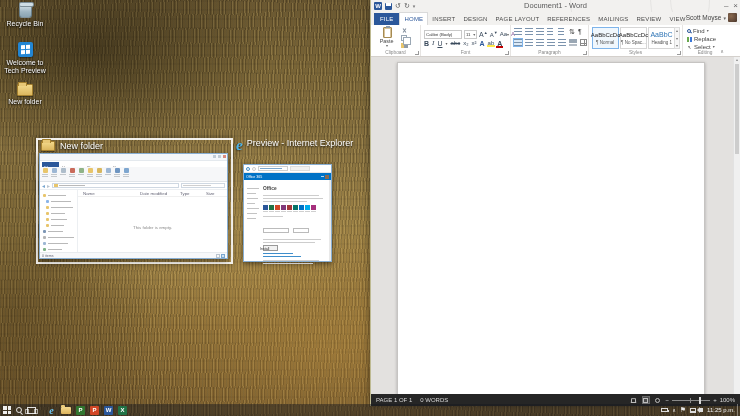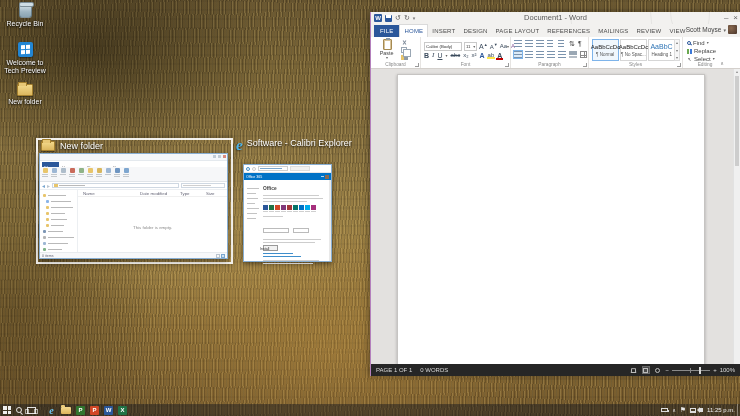--- a/index.html
+++ b/index.html
@@ -92,21 +92,21 @@
   .appicons{display:flex;gap:1px;margin:3px 0 1px 0}
   .appicons b{width:5px;height:5px;display:block}
   .applabels{display:flex;gap:1px;margin-bottom:4px}
   .applabels i{width:5px;height:1px;background:#cfcfcf;display:block}
   .ie-line{height:1px;background:#cdcdcd;margin-bottom:2px}
   .ie-line.blue{background:#3f8ecb}
   .ie-select{width:26px;height:5px;border:1px solid #bbb;display:inline-block;margin-right:4px}
   .ie-btn{width:15px;height:6px;border:1px solid #999;background:#f2f2f2;display:flex;align-items:center;justify-content:center;margin:2px 0}
 
   
-  .word{position:absolute;left:370px;top:12px;width:370px;height:364px;background:#f0abfc;border-left:1px solid rgba(0,0,0,.25);box-shadow:-2px 0 6px rgba(0,0,0,.3)}
+  .word{position:absolute;left:370px;top:0;width:370px;height:406px;background:#fef9c3;border-left:1px solid rgba(0,0,0,.25);box-shadow:-2px 0 6px rgba(0,0,0,.3)}
   .w-titlebar{position:absolute;left:0;right:0;top:0;height:12px;background:#f2f1ef;overflow:hidden}
   .swirl{position:absolute;border:1px solid rgba(120,120,120,.10);border-radius:50%}
   .qat{position:absolute;left:3px;top:1px;display:flex;align-items:center;gap:3px;height:10px}
   .qat .wlogo{width:8px;height:8px;background:#2b579a;color:#fff;font-size:6px;font-weight:bold;display:flex;align-items:center;justify-content:center;border-radius:1px}
   .qat .save{width:7px;height:7px;background:#2b579a;position:relative;border-radius:1px}
   .qat .save:before{content:"";position:absolute;left:1px;top:0;width:5px;height:3px;background:#fff}
   .qat .g{color:#555;font-size:7px;line-height:8px}
   .qat .dd{color:#777;font-size:5px}
   .w-title{position:absolute;left:0;right:0;top:0;height:12px;line-height:12px;text-align:center;font-size:7.5px;color:#5a5a5a}
   .w-winbtns{position:absolute;right:2px;top:0;display:flex;gap:5px;color:#666;font-size:8px;line-height:11px}
@@ -401,21 +401,21 @@
             <i></i>
             <i class="on"></i>
           </span>
       </div>
     </div>
   </div>
 
   <div style="position:absolute;left:236px;top:138px;width:100px;height:126px">
     <div style="position:absolute;left:0;top:0;display:flex;align-items:flex-start;gap:4px">
       <span style="font-family:'Liberation Serif',serif;font-style:italic;font-weight:bold;color:#4cb4ea;font-size:15px;line-height:15px;text-shadow:0 1px 2px rgba(0,0,0,.6)">e</span>
-      <span class="thumb-title" style="position:static;white-space:nowrap">Software - Calibri Explorer</span>
+      <span class="thumb-title" style="position:static;white-space:nowrap">Preview - Internet Explorer</span>
     </div>
     <div class="mini-window" style="left:7px;top:26px;width:89px;height:98px">
       <div class="ie-addr">
         <span class="ie-back"></span>
         <span class="ie-fwd"></span>
         <span class="ie-url">
             <i class="bar" style="width:22px;background:#7aa7d0"></i>
           </span>
         <span class="ie-tab"></span>
       </div>

